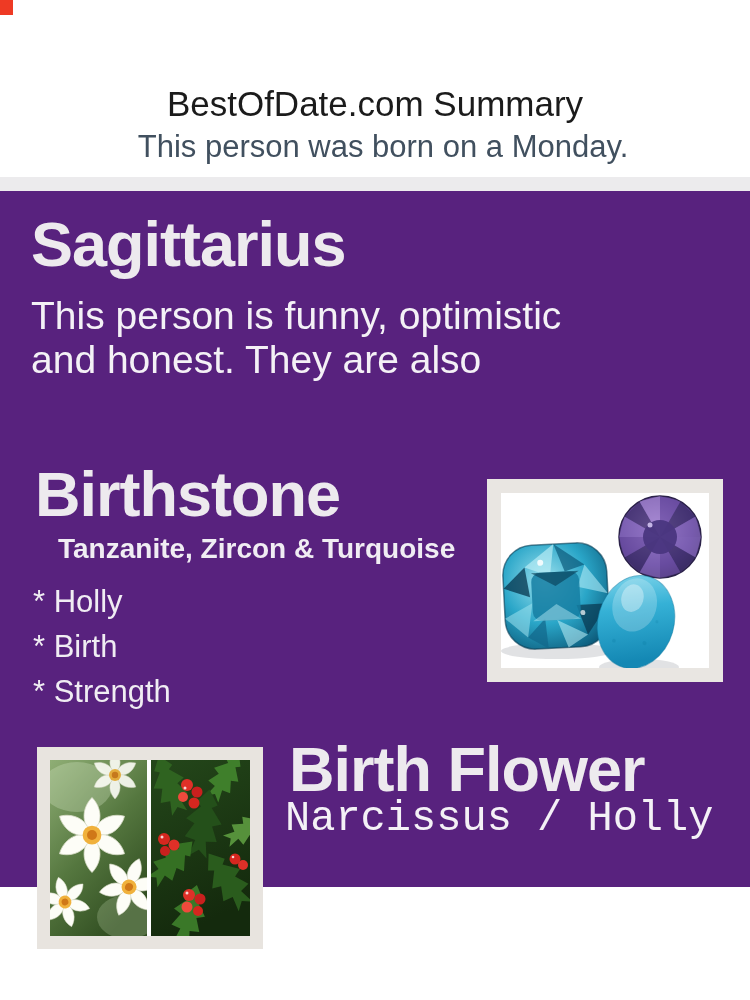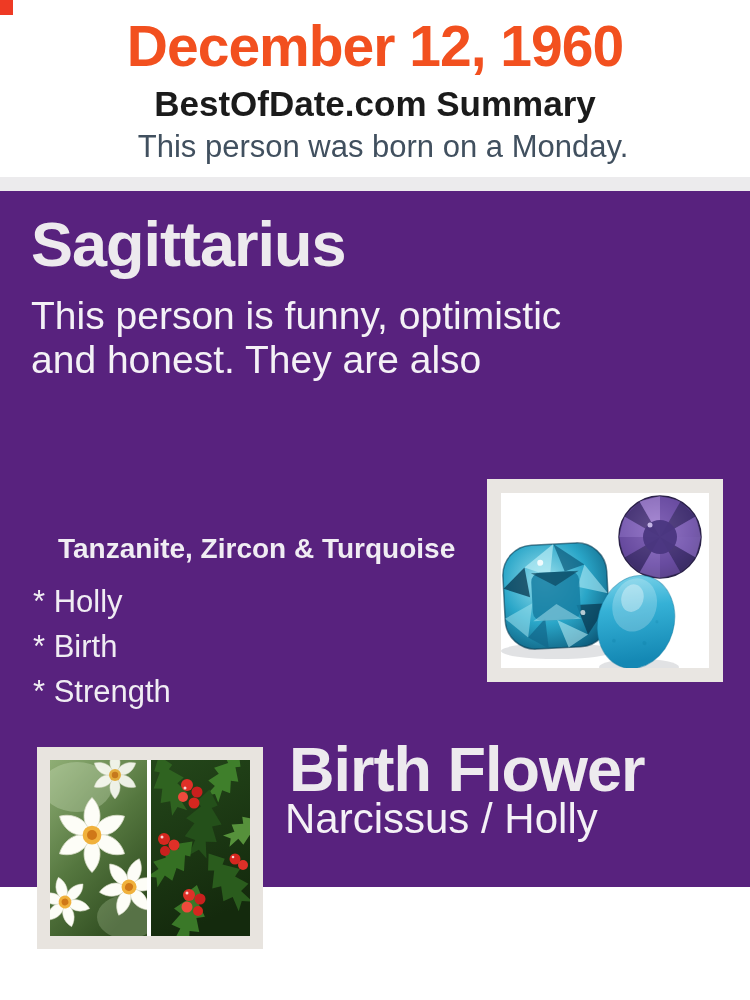--- a/index.html
+++ b/index.html
@@ -13,21 +13,21 @@
     background:#ee3a24;
   }
   
   .hdr-date {
     position:absolute; top:18px; left:0; width:750px; text-align:center;
     font-size:57px; font-weight:700; color:#f2501f; letter-spacing:-1px;
     line-height:1.0; margin:0;
   }
   .hdr-summary {
     position:absolute; top:86px; left:0; width:750px; text-align:center;
-    font-size:35px; font-weight:700; color:#1b1b1b; line-height:1.0; margin:0;
+    font-size:35px; font-weight:400; color:#1b1b1b; line-height:1.0; margin:0;
   }
   .hdr-born {
     position:absolute; top:131px; left:8px; width:750px; text-align:center;
     font-size:31px; font-weight:400; color:#41505f; line-height:1.0; margin:0;
   }
   .gray-strip {
     position:absolute; top:177px; left:0; width:750px; height:14px;
     background:#ecebed;
   }
   
@@ -64,49 +64,49 @@
   .flower-box {
     position:absolute; left:37px; top:556px; width:226px; height:202px;
   }
   .bf-heading {
     position:absolute; left:283px; top:541px;
     font-size:63px; font-weight:700; color:#edeaee; letter-spacing:-1px;
     line-height:1.0; margin:6px;
   }
   .bf-flowers {
     position:absolute; left:285px; top:607px;
-    font-size:42px; font-weight:400; color:#f4f1f6; line-height:1.0;
+    font-size:42px; font-weight:400; color:#f4f1f6; line-height:1.0;font-family:Liberation Mono, monospace;
   }
   .bf-traits {
     position:absolute; left:284px; top:660px;
     font-size:31px; font-weight:400; color:#f0edf3;
   }
   svg { display:block; }
 </style>
 </head>
 <body>
 
 <div class="page">
 
   <div class="corner-mark"></div>
 
-  <h1 class="hdr-date">December 12, 1960</h1>
   <div class="hdr-summary">BestOfDate.com Summary</div>
   <div class="hdr-born">This person was born on a Monday.</div>
   <div class="gray-strip"></div>
 
   <div class="purple">
 
     <h2 class="zodiac-name">Sagittarius</h2>
 
     <div class="zodiac-desc">
       <div>This person is funny, optimistic</div>
       <div>and honest. They are also</div>
     </div>
 
+    <h2 class="bs-heading">Birthstone</h2>
     <div class="bs-stones">Tanzanite, Zircon &amp; Turquoise</div>
 
     <div class="bs-traits">
       <div class="trait-line">* Holly</div>
       <div class="trait-line">* Birth</div>
       <div class="trait-line">* Strength</div>
     </div>
 
     <div class="gem-box">
       <svg width="236" height="203" viewBox="0 0 236 203">

